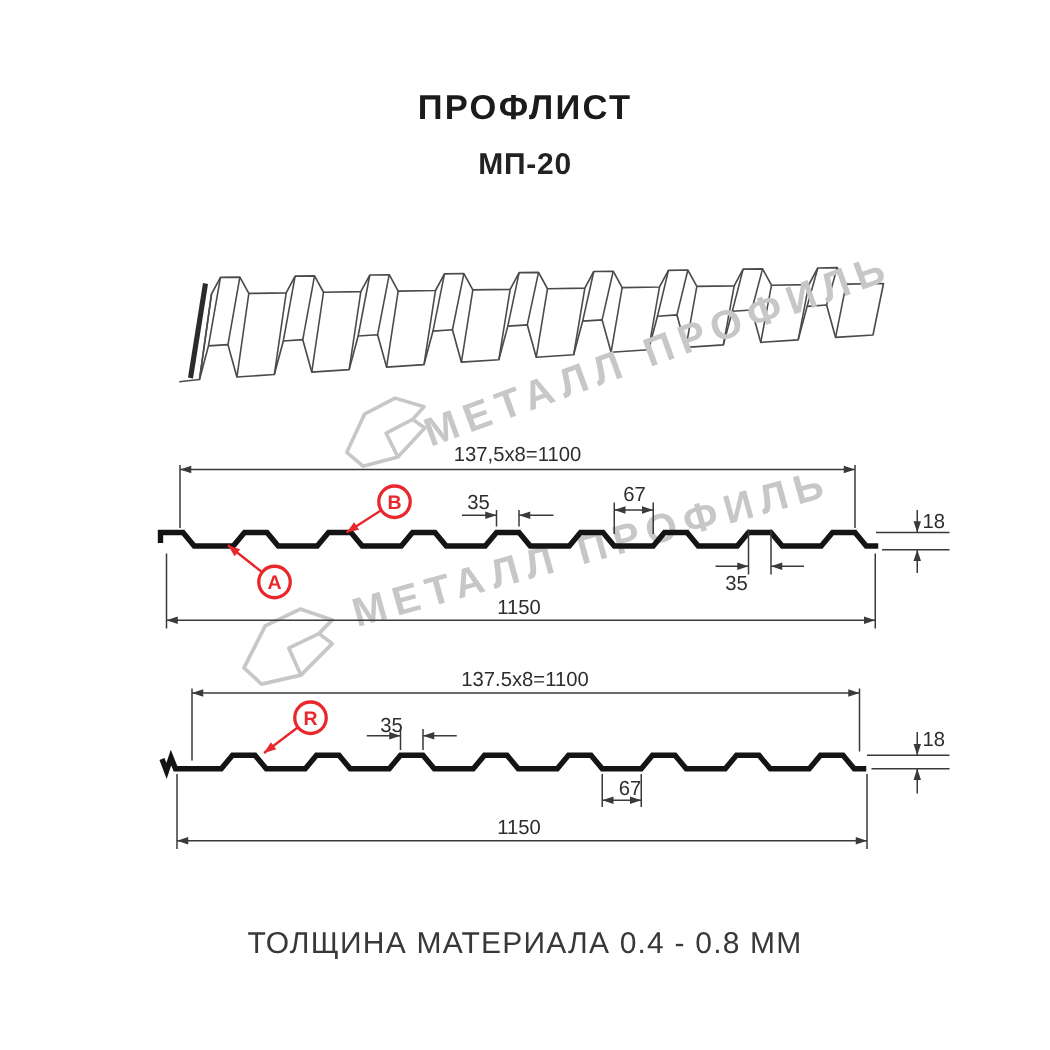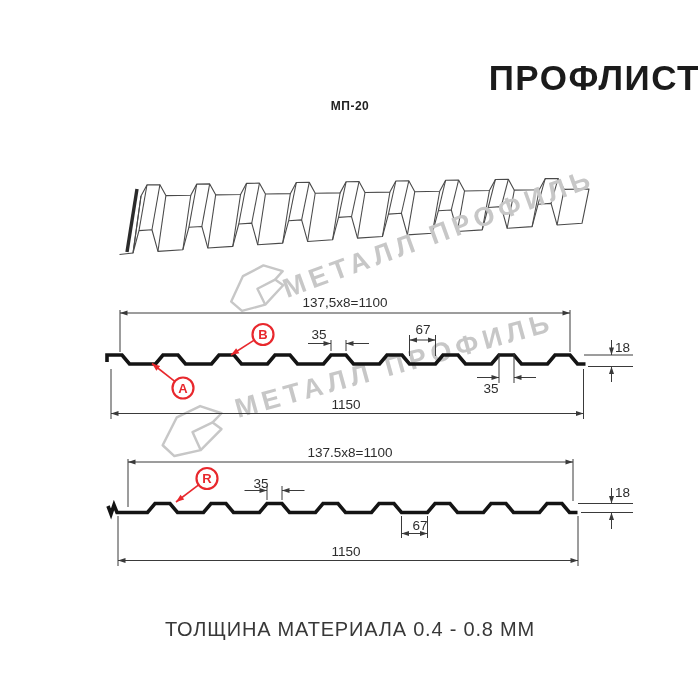--- a/index.html
+++ b/index.html
@@ -1,26 +1,26 @@
 <!DOCTYPE html>
 <html><head>
 <meta charset="utf-8">
 <style>
   html,body{margin:0;padding:0;}
   body{
     width:700px;height:700px;background:#ffffff;position:relative;overflow:hidden;
     font-family:"Liberation Sans", sans-serif;
   }
   .title{
-    position:absolute;top:58px;left:0;right:0;text-align:right;
-    font-size:35px;font-weight:bold;letter-spacing:1.5px;color:#1b1b1b;
+    position:absolute;top:58px;left:0;right:0;text-align:center;
+    font-size:23px;font-weight:bold;letter-spacing:1.5px;color:#1b1b1b;
   }
   .subtitle{
     position:absolute;top:99px;left:0;right:0;text-align:center;
-    font-size:12px;font-weight:bold;letter-spacing:.5px;color:#222;
+    font-size:20px;font-weight:bold;letter-spacing:.5px;color:#222;
   }
   .footer{
     position:absolute;top:618px;left:0;right:0;text-align:center;
     font-size:20px;font-weight:400;letter-spacing:.8px;color:#383838;
   }
   svg{position:absolute;top:0;left:0;}
   .dimtxt{font-size:13.5px;fill:#2d2d2d;}
   .redtxt{font-size:13px;font-weight:bold;fill:#e8282d;}
   .wmtxt{font-size:27px;font-weight:bold;fill:#c7c7c7;}
 </style>

